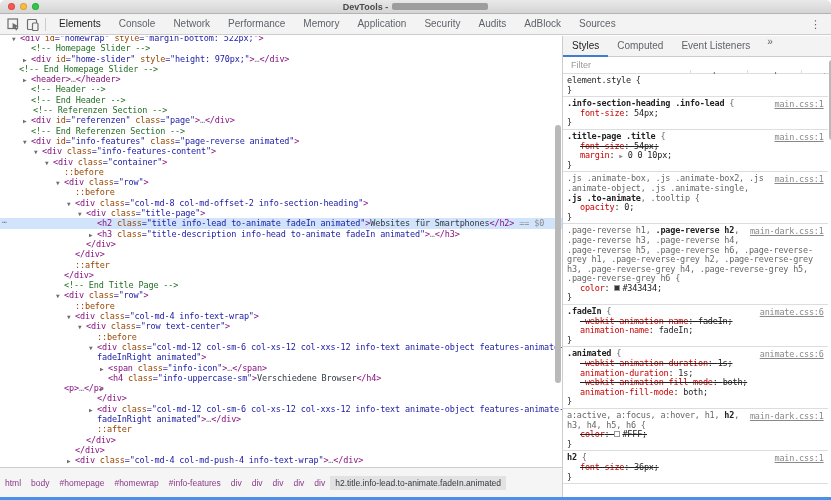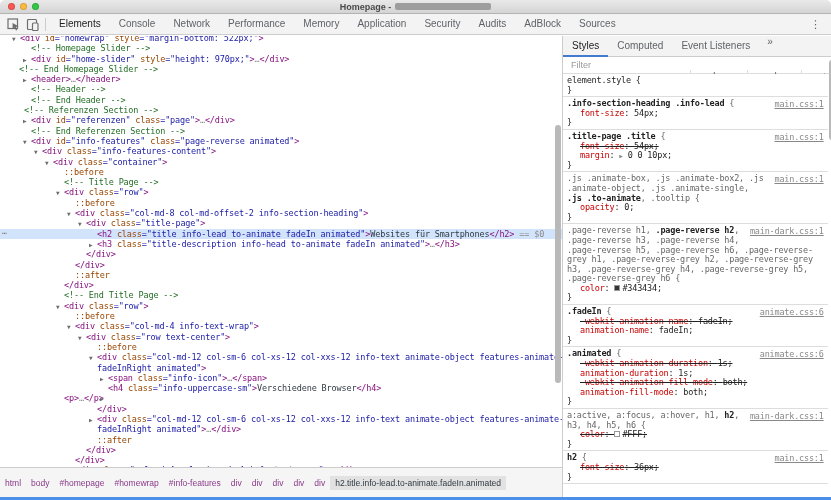--- a/index.html
+++ b/index.html
@@ -89,21 +89,21 @@
 </head>
 <body>
 
 <div class="titlebar">
   <div class="traffic">
     <span class="dot red"></span>
     <span class="dot yel"></span>
     <span class="dot grn"></span>
   </div>
   <div class="wtitle">
-    <span>Homepage -</span>
+    <span>DevTools -</span>
     <span class="redact"></span>
   </div>
 </div>
 
 <div class="toolbar">
   <div class="tb-icons">
     <span>
       <svg width="13" height="13" viewBox="0 0 13 13">
         <rect x="1" y="1" width="9.5" height="9.5" fill="none" stroke="#6e6e6e" stroke-width="1.2"></rect>
         <path d="M5.5 5 L11.5 8.2 L8.8 9 L10.3 12 L9 12.6 L7.6 9.7 L5.7 11.6 Z" fill="#6e6e6e"></path>
@@ -137,28 +137,27 @@
   <div class="pane-left">
     <div class="tree-wrap">
       <div id="tree">
           <div class="tline" style="padding-left: 20px;"><span class="arr" style="left: 12px;">▼</span><span class="sg-t">&lt;div </span><span class="sg-a">id</span><span class="sg-v">="homewrap"</span><span class="sg-x"> </span><span class="sg-a">style</span><span class="sg-v">="margin-bottom: 522px;"</span><span class="sg-t">&gt;</span></div>
           <div class="tline" style="padding-left: 31px;"><span class="sg-c">&lt;!-- Homepage Slider --&gt;</span></div>
           <div class="tline" style="padding-left: 31px;"><span class="arr" style="left: 23px;">▶</span><span class="sg-t">&lt;div </span><span class="sg-a">id</span><span class="sg-v">="home-slider"</span><span class="sg-x"> </span><span class="sg-a">style</span><span class="sg-v">="height: 970px;"</span><span class="sg-t">&gt;</span><span class="sg-g">…</span><span class="sg-t">&lt;/div&gt;</span></div>
           <div class="tline" style="padding-left: 19px;"><span class="sg-c">&lt;!-- End Homepage Slider --&gt;</span></div>
           <div class="tline" style="padding-left: 31px;"><span class="arr" style="left: 23px;">▶</span><span class="sg-t">&lt;header&gt;</span><span class="sg-g">…</span><span class="sg-t">&lt;/header&gt;</span></div>
           <div class="tline" style="padding-left: 31px;"><span class="sg-c">&lt;!-- Header --&gt;</span></div>
           <div class="tline" style="padding-left: 31px;"><span class="sg-c">&lt;!-- End Header --&gt;</span></div>
-          <div class="tline" style="padding-left: 24px;"><span class="sg-c">&lt;!-- Referenzen Section --&gt;</span></div>
+          <div class="tline" style="padding-left: 33px;"><span class="sg-c">&lt;!-- Referenzen Section --&gt;</span></div>
           <div class="tline" style="padding-left: 31px;"><span class="arr" style="left: 23px;">▶</span><span class="sg-t">&lt;div </span><span class="sg-a">id</span><span class="sg-v">="referenzen"</span><span class="sg-x"> </span><span class="sg-a">class</span><span class="sg-v">="page"</span><span class="sg-t">&gt;</span><span class="sg-g">…</span><span class="sg-t">&lt;/div&gt;</span></div>
           <div class="tline" style="padding-left: 31px;"><span class="sg-c">&lt;!-- End Referenzen Section --&gt;</span></div>
           <div class="tline" style="padding-left: 31px;"><span class="arr" style="left: 23px;">▼</span><span class="sg-t">&lt;div </span><span class="sg-a">id</span><span class="sg-v">="info-features"</span><span class="sg-x"> </span><span class="sg-a">class</span><span class="sg-v">="page-reverse animated"</span><span class="sg-t">&gt;</span></div>
           <div class="tline" style="padding-left: 42px;"><span class="arr" style="left: 34px;">▼</span><span class="sg-t">&lt;div </span><span class="sg-a">class</span><span class="sg-v">="info-features-content"</span><span class="sg-t">&gt;</span></div>
           <div class="tline" style="padding-left: 53px;"><span class="arr" style="left: 45px;">▼</span><span class="sg-t">&lt;div </span><span class="sg-a">class</span><span class="sg-v">="container"</span><span class="sg-t">&gt;</span></div>
           <div class="tline" style="padding-left: 64px;"><span class="sg-p">::before</span></div>
-          <div class="tline" style="padding-left: 64px;"><span class="sg-c">&lt;!-- Title Page --&gt;</span></div>
           <div class="tline" style="padding-left: 64px;"><span class="arr" style="left: 56px;">▼</span><span class="sg-t">&lt;div </span><span class="sg-a">class</span><span class="sg-v">="row"</span><span class="sg-t">&gt;</span></div>
           <div class="tline" style="padding-left: 75px;"><span class="sg-p">::before</span></div>
           <div class="tline" style="padding-left: 75px;"><span class="arr" style="left: 67px;">▼</span><span class="sg-t">&lt;div </span><span class="sg-a">class</span><span class="sg-v">="col-md-8 col-md-offset-2 info-section-heading"</span><span class="sg-t">&gt;</span></div>
           <div class="tline" style="padding-left: 86px;"><span class="arr" style="left: 78px;">▼</span><span class="sg-t">&lt;div </span><span class="sg-a">class</span><span class="sg-v">="title-page"</span><span class="sg-t">&gt;</span></div>
           <div class="tline selected" style="padding-left: 97px;"><span class="gutter-dots">…</span><span class="sg-t">&lt;h2 </span><span class="sg-a">class</span><span class="sg-v">="title info-lead to-animate fadeIn animated"</span><span class="sg-t">&gt;</span><span class="sg-x">Websites für Smartphones</span><span class="sg-t">&lt;/h2&gt;</span><span class="sg-g"> == $0</span></div>
           <div class="tline" style="padding-left: 97px;"><span class="arr" style="left: 89px;">▶</span><span class="sg-t">&lt;h3 </span><span class="sg-a">class</span><span class="sg-v">="title-description info-head to-animate fadeIn animated"</span><span class="sg-t">&gt;</span><span class="sg-g">…</span><span class="sg-t">&lt;/h3&gt;</span></div>
           <div class="tline" style="padding-left: 86px;"><span class="sg-t">&lt;/div&gt;</span></div>
           <div class="tline" style="padding-left: 75px;"><span class="sg-t">&lt;/div&gt;</span></div>
           <div class="tline" style="padding-left: 75px;"><span class="sg-p">::after</span></div>
           <div class="tline" style="padding-left: 64px;"><span class="sg-t">&lt;/div&gt;</span></div>

